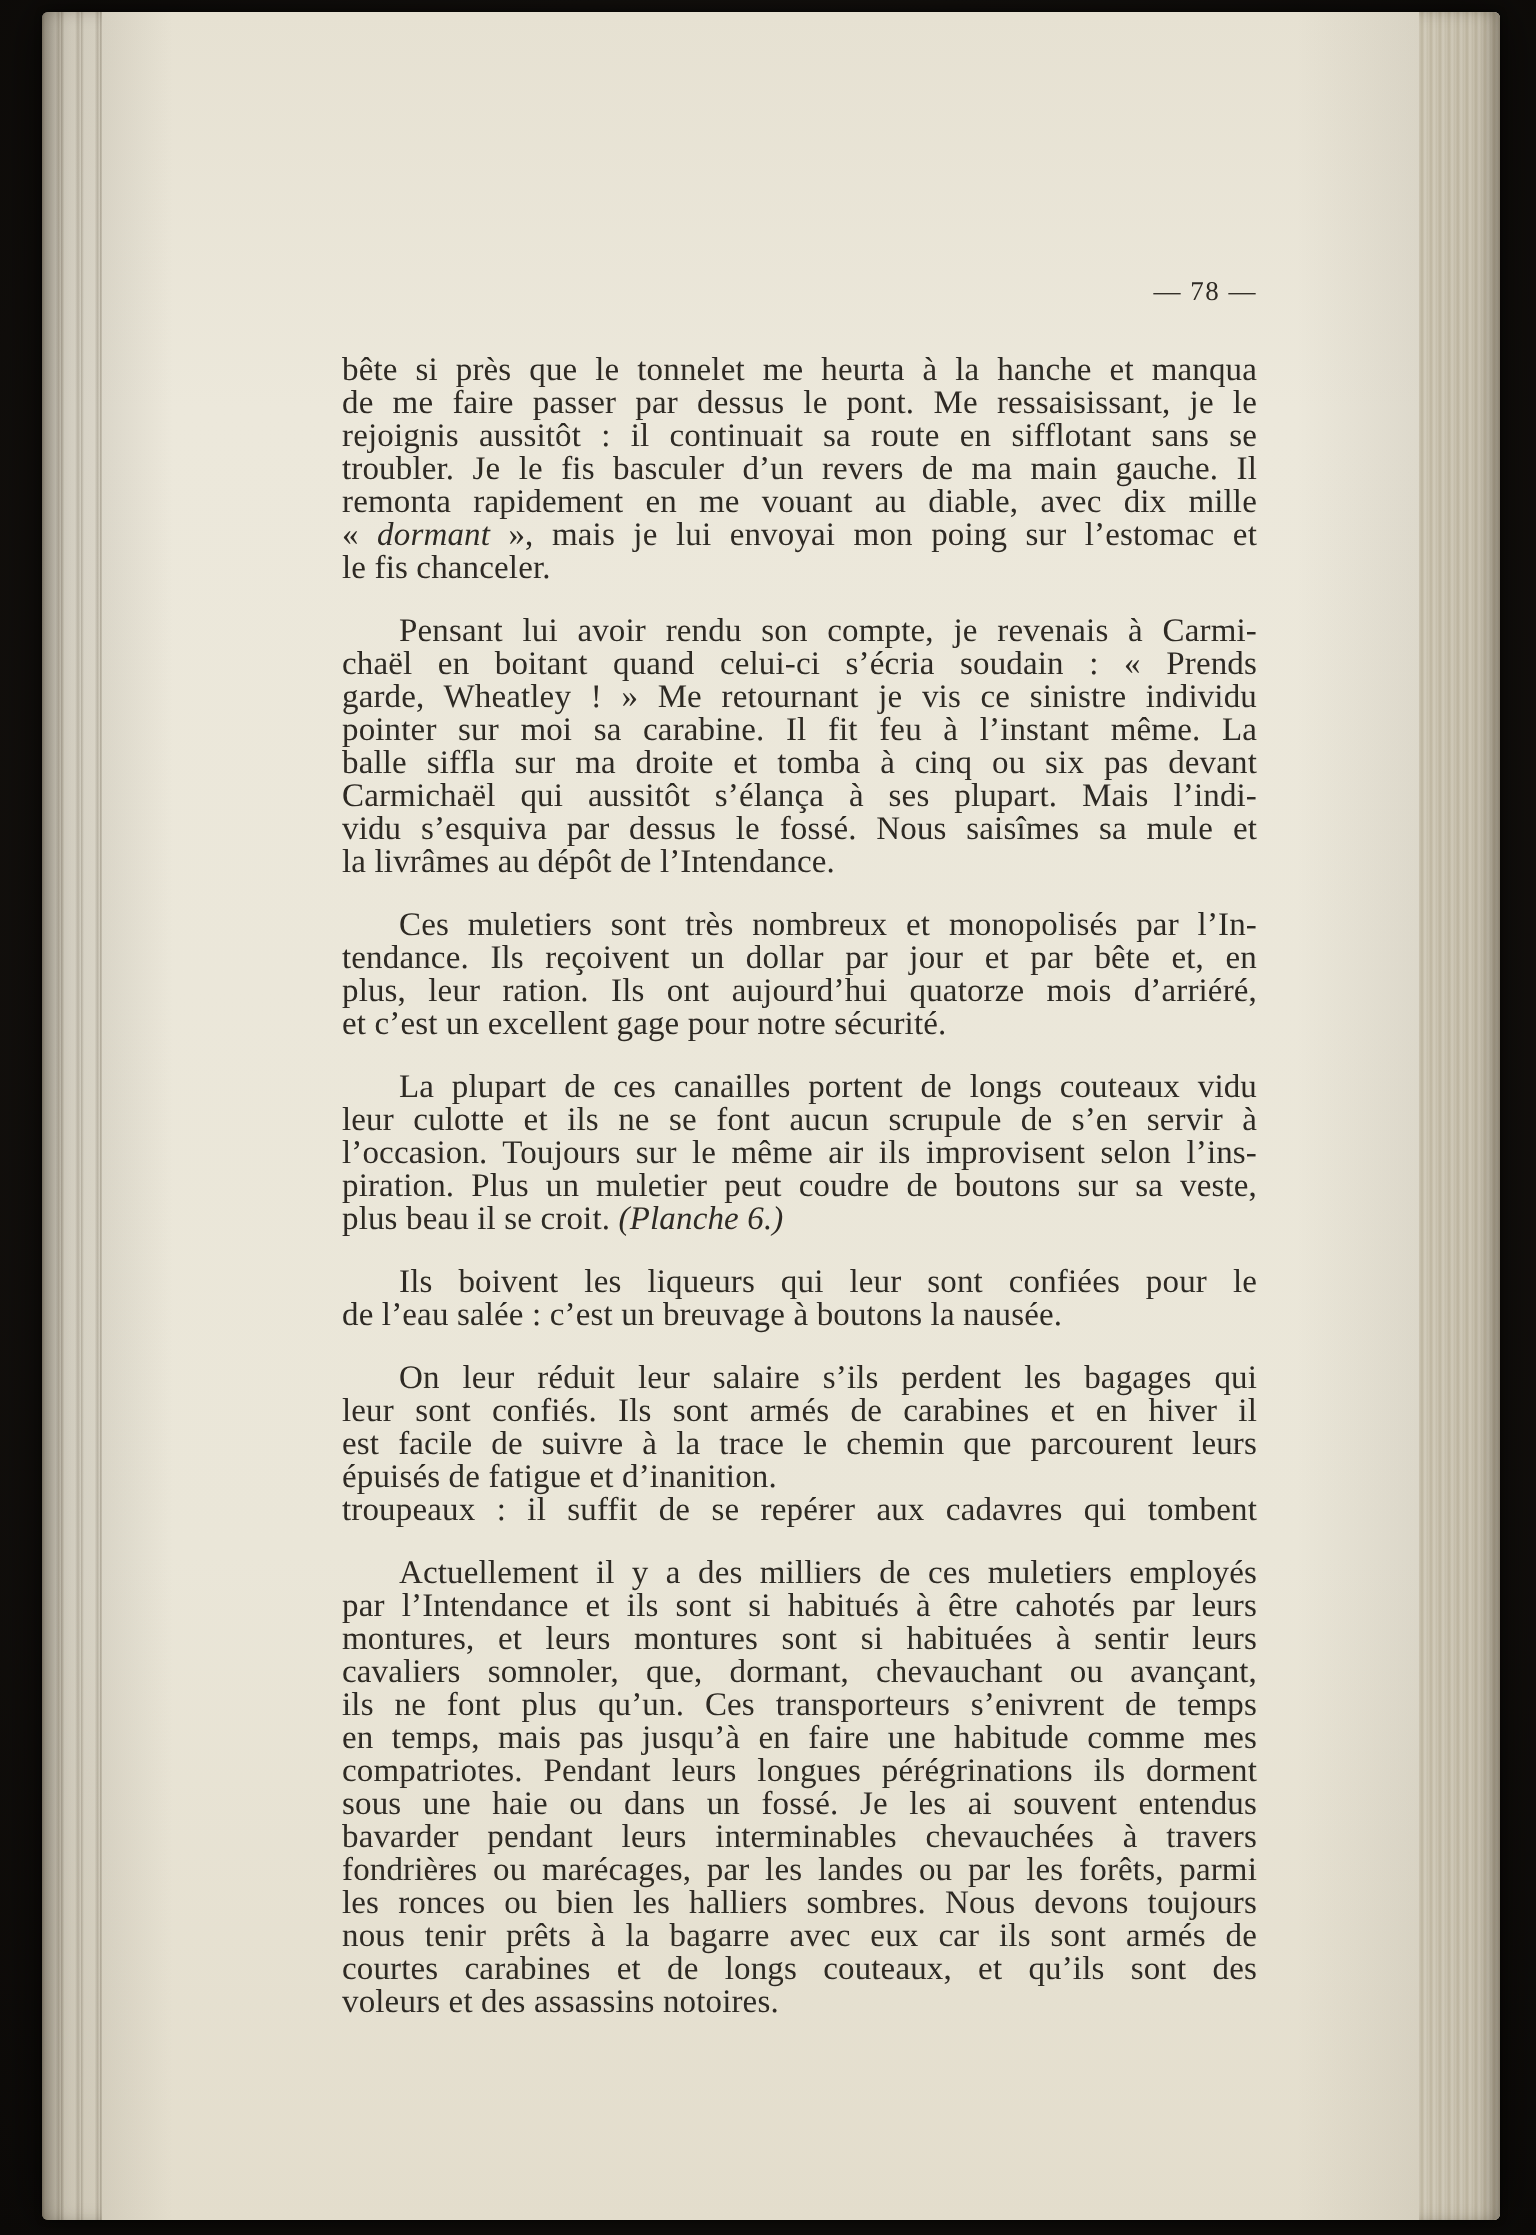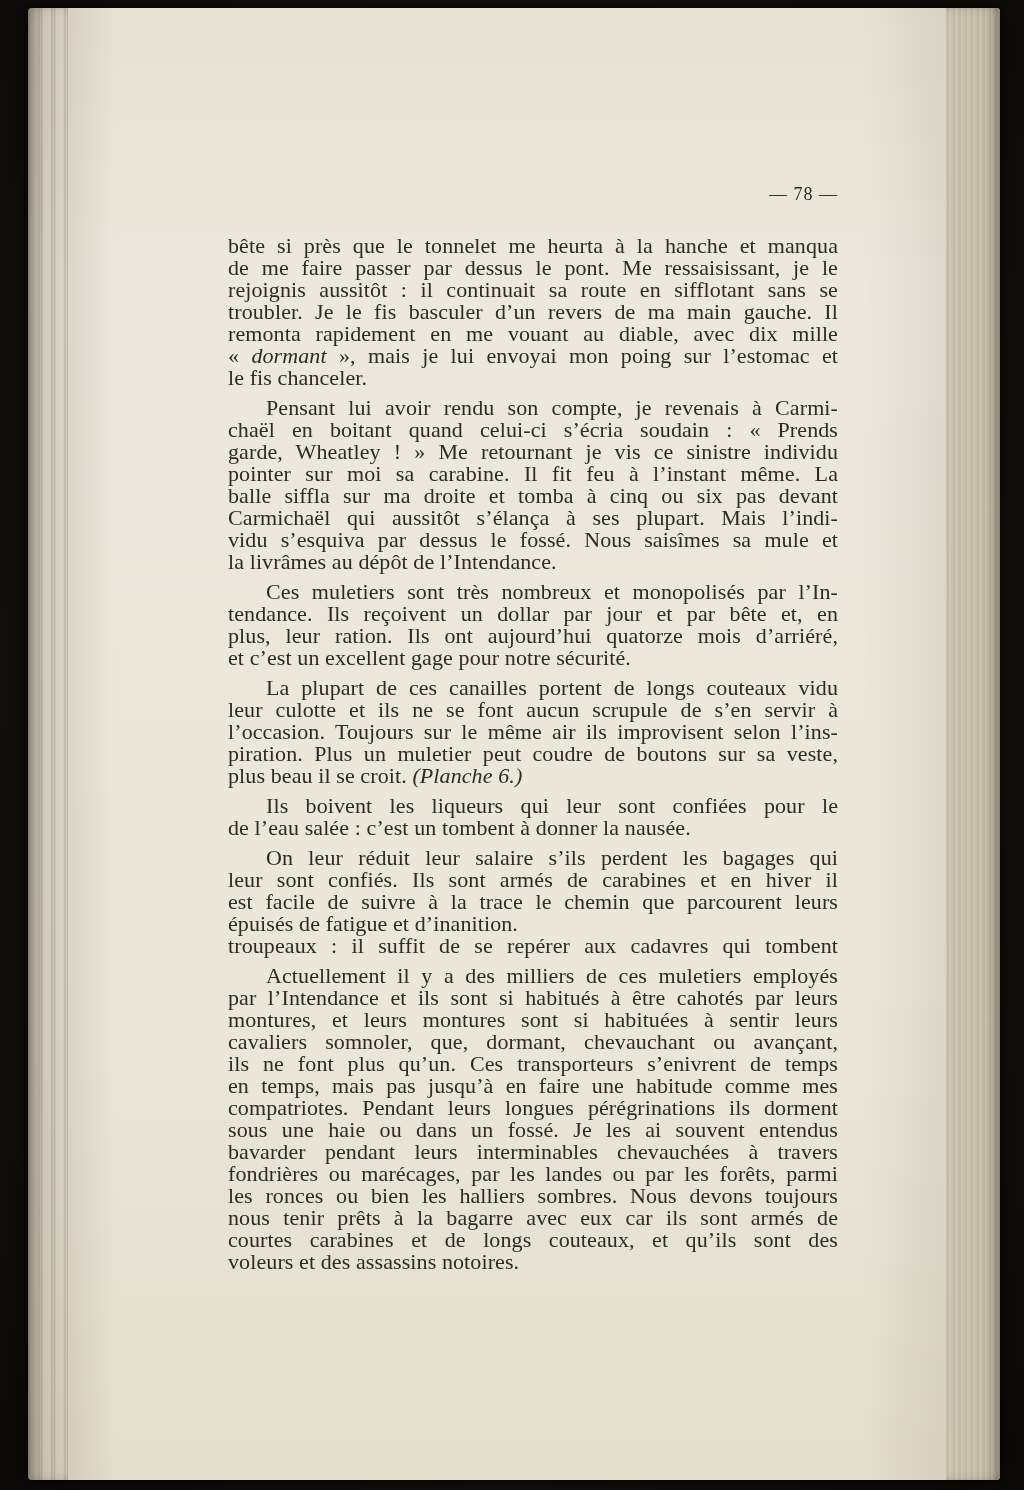--- a/index.html
+++ b/index.html
@@ -82,21 +82,21 @@
   .page-number {
     text-align: right;
     font-size: 18px;
     line-height: 22px;
     letter-spacing: 1px;
     margin-bottom: 30px;
     color: #2e2a24;
   }
 
   .para { margin: 0; }
-  .para + .para { margin-top: 8px; }
+  .para + .para { margin-top: 20px; }
 
   .line {
     font-size: 22px;
     line-height: 22px;
     text-align: justify;
     text-align-last: justify;
     white-space: normal;
     letter-spacing: 0.1px;
   }
   .line.last { text-align-last: left; }
@@ -144,21 +144,21 @@
         </div>
         <div class="para">
           <div class="line indent">La plupart de ces canailles portent de longs couteaux vidu</div>
           <div class="line">leur culotte et ils ne se font aucun scrupule de s’en servir à</div>
           <div class="line">l’occasion. Toujours sur le même air ils improvisent selon l’ins-</div>
           <div class="line">piration. Plus un muletier peut coudre de boutons sur sa veste,</div>
           <div class="line last">plus beau il se croit. <em>(Planche 6.)</em></div>
         </div>
         <div class="para">
           <div class="line indent">Ils boivent les liqueurs qui leur sont confiées pour le</div>
-          <div class="line last">de l’eau salée : c’est un tombent à donner la nausée.</div>
+          <div class="line last">de l’eau salée : c’est un breuvage à boutons la nausée.</div>
         </div>
         <div class="para">
           <div class="line indent">On leur réduit leur salaire s’ils perdent les bagages qui</div>
           <div class="line">leur sont confiés. Ils sont armés de carabines et en hiver il</div>
           <div class="line">est facile de suivre à la trace le chemin que parcourent leurs</div>
           <div class="line last">épuisés de fatigue et d’inanition.</div>
           <div class="line">troupeaux : il suffit de se repérer aux cadavres qui tombent</div>
         </div>
         <div class="para">
           <div class="line indent">Actuellement il y a des milliers de ces muletiers employés</div>

